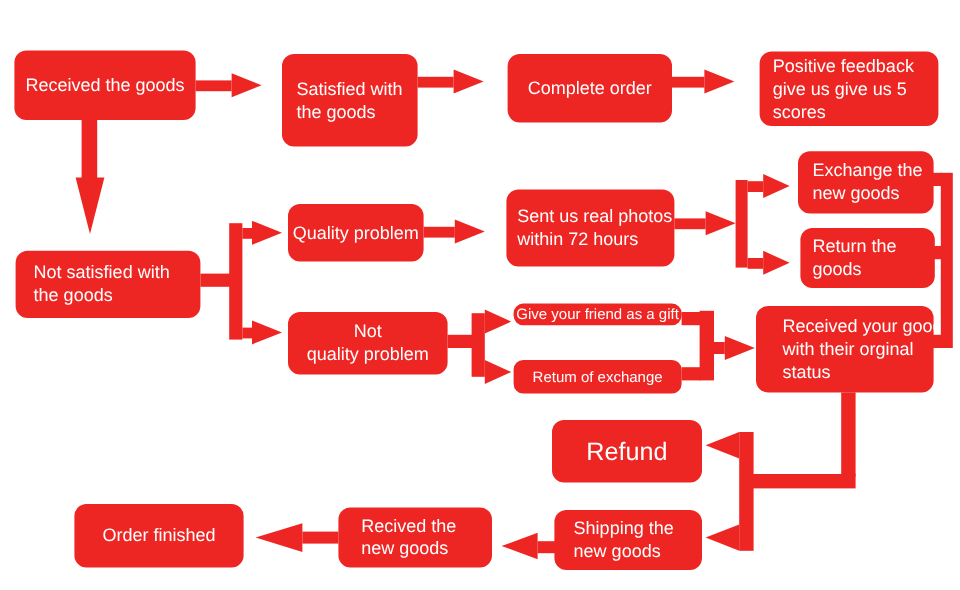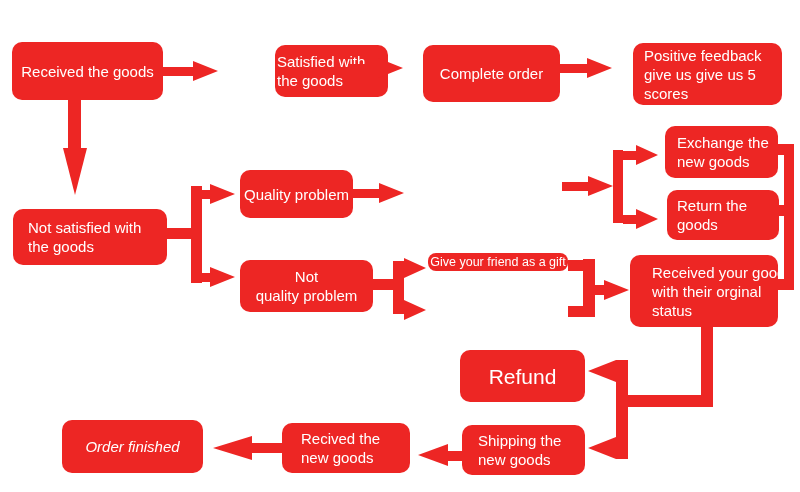--- a/index.html
+++ b/index.html
@@ -25,48 +25,51 @@
   .tri.l.m { border-right-width:28px; }
   .tri.l.lg2 { border-top-width:12px; border-bottom-width:12px; border-right-width:39px; }
   .tri.d { border-left:12px solid transparent; border-right:12px solid transparent; border-top:47px solid var(--red); }
 </style>
 </head>
 <body>
 
 <div id="canvas">
 
   <div class="node c" style="left:12px;  top:42px;  width:151px; height:58px;">Received the goods</div>
-  <div class="node" style="left:235px; top:45px;  width:113px; height:52px; padding-left:2px;margin-left:40px;">Satisfied with
+  <div class="node" style="left:235px; top:45px;  width:113px; height:77px; padding-left:12px;">Satisfied with
 the goods</div>
   <div class="node c" style="left:423px; top:45px;  width:137px; height:57px;">Complete order</div>
   <div class="node" style="left:633px; top:43px;  width:149px; height:62px; padding-left:11px;">Positive feedback
 give us give us 5
 scores</div>
 
   <div class="node" style="left:13px;  top:209px; width:154px; height:56px; padding-left:15px;">Not satisfied with
 the goods</div>
   <div class="node c" style="left:240px; top:170px; width:113px; height:48px;">Quality problem</div>
+  <div class="node" style="left:422px; top:158px; width:140px; height:64px; padding-left:9px;">Sent us real photos
+within 72 hours</div>
   <div class="node" style="left:665px; top:126px; width:113px; height:52px; padding-left:12px;">Exchange the
 new goods</div>
   <div class="node" style="left:667px; top:190px; width:112px; height:50px; padding-left:10px;">Return the
 goods</div>
 
   <div class="node c" style="left:240px; top:260px; width:133px; height:52px;">Not
 quality problem</div>
   <div class="node sm c" style="left:428px; top:253px; width:140px; height:18px;">Give your friend as a gift</div>
+  <div class="node sm c" style="left:428px; top:300px; width:140px; height:28px;">Retum of exchange</div>
   <div class="node" style="left:630px; top:255px; width:148px; height:72px; padding-left:22px;">Received your goods
 with their orginal
 status</div>
 
   <div class="node c lg" style="left:460px; top:350px; width:125px; height:52px;">Refund</div>
   <div class="node" style="left:462px; top:425px; width:123px; height:50px; padding-left:16px;">Shipping the
 new goods</div>
   <div class="node" style="left:282px; top:423px; width:128px; height:50px; padding-left:19px;">Recived the
 new goods</div>
-  <div class="node c" style="left:62px;  top:420px; width:141px; height:53px;font-style:italic;">Order finished</div>
+  <div class="node c" style="left:62px;  top:420px; width:141px; height:53px;">Order finished</div>
 
   <div class="seg" style="left:163px; top:67px; width:30px; height:9px;"></div>
   <div class="tri r" style="left:193px; top:61px;"></div>
 
   <div class="seg" style="left:348px; top:64px; width:30px; height:9px;"></div>
   <div class="tri r" style="left:378px; top:58px;"></div>
 
   <div class="seg" style="left:560px; top:64px; width:27px; height:9px;"></div>
   <div class="tri r" style="left:587px; top:58px;"></div>
 

